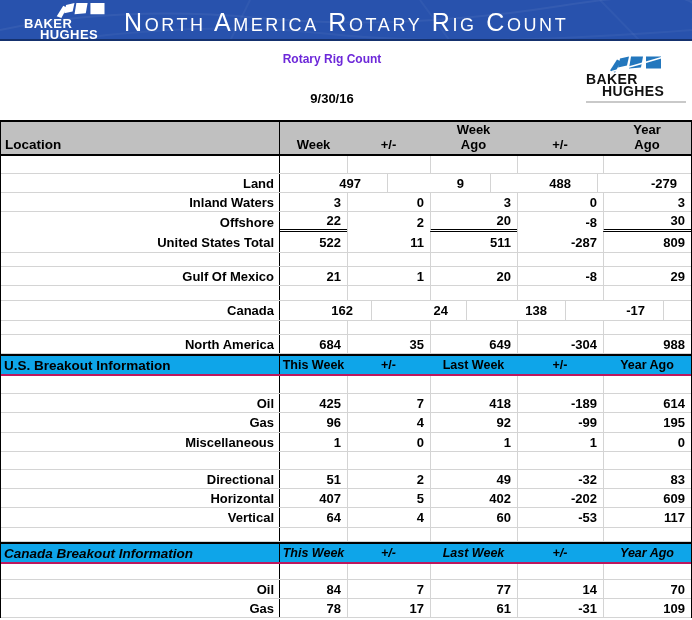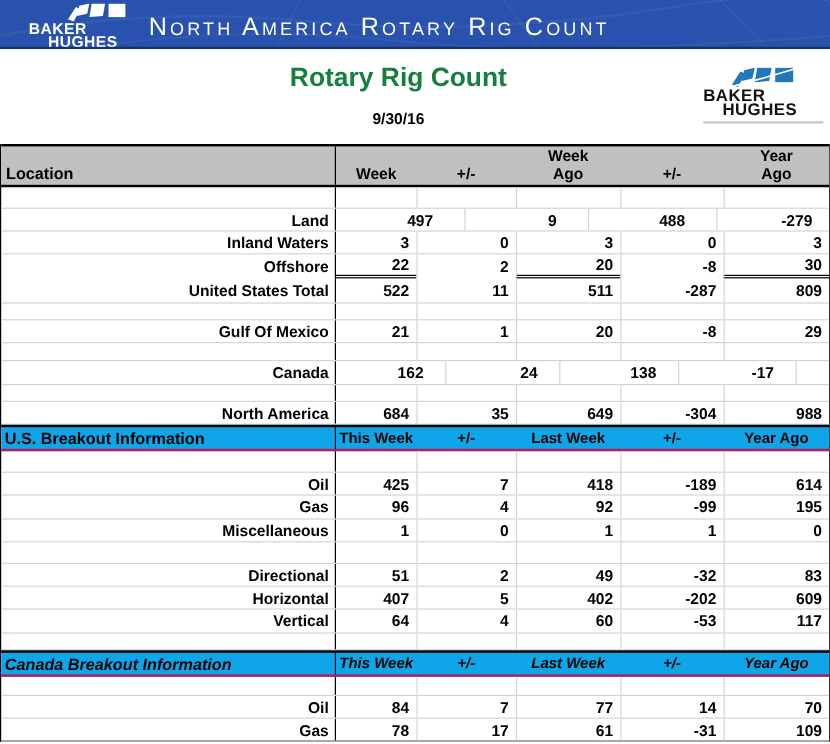--- a/index.html
+++ b/index.html
@@ -15,33 +15,33 @@
     position:relative; width:692px; height:41px;
     background:linear-gradient(180deg,#2d58b6 0%, #2851ab 55%, #24складка 100%);
     background-color:#2852ad;
     border-bottom:2px solid #15316e;
     overflow:hidden;
   }
   .banner-pattern { position:absolute; inset:0; opacity:.55; }
   .banner-title {
     position:absolute; left:124px; top:4px; height:37px;
     display:flex; align-items:center;
-    color:#fff; font-size:21px; font-weight:500;
+    color:#fff; font-size:25px; font-weight:500;
     font-variant:small-caps; letter-spacing:2.6px; white-space:nowrap;
   }
   .bh-logo-white { position:absolute; left:24px; top:3px; width:96px; color:#fff; }
   .bh-logo-white .fan { margin-left:32px; display:block; }
   .bh-word { font-weight:bold; font-size:13px; line-height:11px; letter-spacing:.4px; }
   .bh-word .l2 { display:block; margin-left:16px; }
 
   
   .titlebar { position:relative; width:692px; height:79px; background:#fff; }
   .report-title {
     position:absolute; left:0; top:11px; width:664px; text-align:center;
-    font-size:22px; font-weight:bold; color:#15803d;
+    font-size:12px; font-weight:bold; color:#6d28d9;
   }
   .report-date {
     position:absolute; left:0; top:50px; width:664px; text-align:center;
     font-size:13px; font-weight:bold; color:#000;
   }
   .bh-logo-color {
     position:absolute; right:6px; top:15px; width:100px; color:#111;
     padding-bottom:4px; border-bottom:2px solid #c9c9c9;
   }
   .bh-logo-color .fan { margin-left:24px; display:block; }

